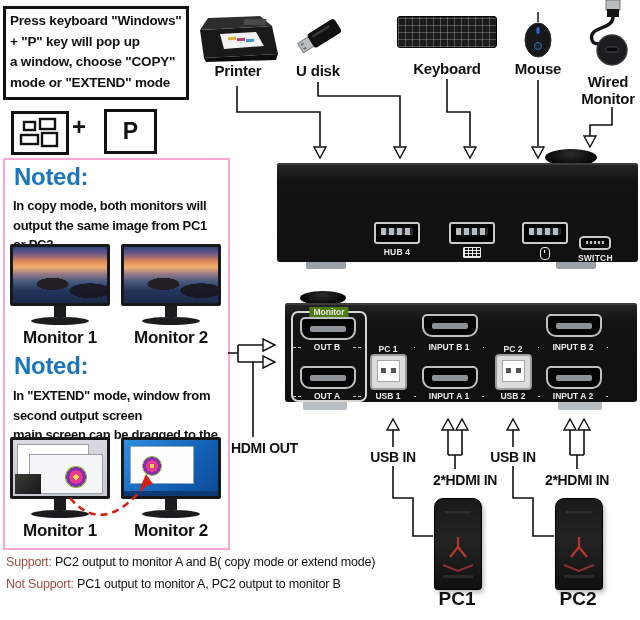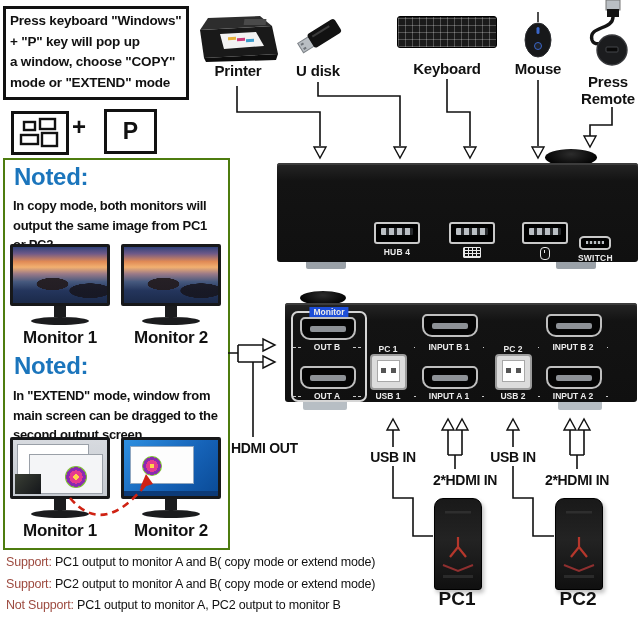--- a/index.html
+++ b/index.html
@@ -17,21 +17,21 @@
   .pkey{left:104px;top:109px;width:47px;height:39px;text-align:center;line-height:39px;
         font-size:23px;font-weight:700;}
 
   
   .plabel-top{font-size:15px;font-weight:700;text-align:center;z-index:2;letter-spacing:-.2px;}
 
   
   .wires{left:0;top:0;z-index:3;pointer-events:none;}
 
   
-  .panel{left:3px;top:158px;width:223px;height:388px;border:2px solid #4d7c0f;background:#fff;z-index:1;}
+  .panel{left:3px;top:158px;width:223px;height:388px;border:2px solid #f9a8d4;background:#fff;z-index:1;}
   .ntitle{position:absolute;left:9px;font-size:24px;font-weight:700;color:#1b75bc;letter-spacing:-.3px;}
   .nbody{position:absolute;left:8px;width:212px;font-size:13px;font-weight:700;line-height:19.5px;letter-spacing:-.3px;}
   .monitor{position:absolute;width:100px;}
   .mscreen{position:relative;width:94px;height:56px;border:3px solid #17181a;border-radius:2px;
            margin:0 auto;overflow:hidden;background:#222;}
   .mneck{width:12px;height:11px;background:#1b1c1e;margin:0 auto;}
   .mbase{width:58px;height:8px;background:#1b1c1e;border-radius:50%;margin:0 auto;}
   .mlabel{margin-top:3px;text-align:center;font-size:17px;font-weight:700;letter-spacing:-.3px;}
   .sunset{background-image:
       radial-gradient(ellipse 26px 10px at 42% 66%, rgba(35,28,32,.95) 60%, transparent 62%),
@@ -69,21 +69,21 @@
         border-radius:5px 5px 10px 10px;z-index:4;}
   .hdmi .slot{width:36px;height:6px;background:#8d9196;border-radius:2px;margin:7px auto 0;}
   .usbb{position:absolute;width:33px;height:32px;background:#dcdcdc;border:2px solid #9b9b9b;border-radius:4px;z-index:4;}
   .usbb .inner{width:21px;height:20px;background:#fff;border:1px solid #a8a8a8;margin:4px auto 0;position:relative;}
   .usbb .inner:before{content:"";position:absolute;left:3px;top:7px;width:5px;height:5px;background:#555;}
   .usbb .inner:after{content:"";position:absolute;right:3px;top:7px;width:5px;height:5px;background:#555;}
   .rlabel{position:absolute;display:flex;align-items:center;gap:13px;z-index:4;justify-content:center;}
   .rlabel i{flex:1;border-top:1px dashed #c9c9c9;height:0;}
   .rlabel span{color:#ebebeb;font-size:8.5px;font-weight:700;white-space:nowrap;}
   .fieldset{position:absolute;border:2px solid #d6d6d6;border-radius:7px;z-index:3;}
-  .legend{position:absolute;top:-6px;left:50%;transform:translateX(-50%);background:#1d4ed8;
+  .legend{position:absolute;top:-6px;left:50%;transform:translateX(-50%);background:#4d7c0f;
           padding:0 4px;color:#ebebeb;font-size:8.5px;font-weight:700;white-space:nowrap;}
 
   .kbicon{width:16px;height:9px;border:1px solid #e9e9e9;border-radius:1px;
       background:repeating-linear-gradient(90deg,#e9e9e9 0 1px,transparent 1px 4px),
                  repeating-linear-gradient(0deg,#e9e9e9 0 1px,transparent 1px 3px);}
   .msicon{width:8px;height:11px;border:1px solid #e9e9e9;border-radius:4px;position:relative;}
   .msicon:before{content:"";position:absolute;left:3px;top:2px;width:1px;height:3px;background:#e9e9e9;}
 
   
   .clabel{font-size:14px;font-weight:700;text-align:center;z-index:4;letter-spacing:-.3px;white-space:nowrap;}
@@ -193,21 +193,21 @@
   <div class="abs plabel-top" style="left:512px;top:60px;width:52px">Mouse</div>
 
   <svg class="abs" style="left:580px;top:0;z-index:2" width="60" height="70">
     <rect x="26" y="0" width="14" height="10" fill="#b9bec3" stroke="#777" stroke-width="1"></rect>
     <rect x="27" y="9" width="12" height="8" fill="#141414"></rect>
     <path d="M33,17 C33,30 8,26 12,40 C14,46 24,44 28,40" stroke="#141414" stroke-width="3.4" fill="none"></path>
     <circle cx="32" cy="50" r="15" fill="#1b1c1e"></circle>
     <circle cx="32" cy="50" r="15" fill="none" stroke="#37383b" stroke-width="1.4"></circle>
     <rect x="26" y="47" width="12" height="5" rx="1" fill="#0a0a0a" stroke="#44464a" stroke-width="1"></rect>
   </svg>
-  <div class="abs plabel-top" style="left:575px;top:73px;width:66px;line-height:17px">Press Remote</div>
+  <div class="abs plabel-top" style="left:575px;top:73px;width:66px;line-height:17px">Wired Monitor</div>
 
   <div class="abs panel">
     <div class="ntitle" style="top:3px">Noted:</div>
     <div class="nbody" style="top:36px">
       <div>In copy mode, both monitors will</div>
       <div>output the same image from PC1</div>
       <div>or PC2</div>
     </div>
 
     <div class="monitor" style="left:5px;top:84px">
@@ -219,22 +219,22 @@
     <div class="monitor" style="left:116px;top:84px">
       <div class="mscreen sunset"></div>
       <div class="mneck"></div>
       <div class="mbase"></div>
       <div class="mlabel">Monitor 2</div>
     </div>
 
     <div class="ntitle" style="top:192px">Noted:</div>
     <div class="nbody" style="top:226px">
       <div>In "EXTEND" mode, window from</div>
+      <div>second output screen</div>
       <div>main screen can be dragged to the</div>
-      <div>second output screen</div>
     </div>
 
     <div class="monitor" style="left:5px;top:277px">
       <div class="mscreen desk1">
         <div class="w1"></div>
         <div class="w1b"></div>
         <div class="photo"></div>
         <div class="wheel" style="left:52px;top:26px"></div>
       </div>
       <div class="mneck"></div>
@@ -381,24 +381,20 @@
       <path d="M23,38 V48 M23,48 L15,58 M23,48 L31,58" stroke="#b5372c" stroke-width="2.2" fill="none"></path>
       <path d="M8,66 L23,72 L38,66" stroke="#8e2f2f" stroke-width="2" fill="none"></path>
       <rect x="8" y="76" width="30" height="3" fill="#2a2a2a"></rect>
     </svg>
   </div>
   <div class="abs pclabel" style="left:551px;top:588px;width:54px">PC2</div>
 
   <div class="abs notes">
     <div>
       <span class="red">Support:</span>
-      <span>PC1 output to monitor A and B( copy mode or extend mode)</span>
-    </div>
-    <div>
-      <span class="red">Support:</span>
       <span>PC2 output to monitor A and B( copy mode or extend mode)</span>
     </div>
     <div>
       <span class="red">Not Support:</span>
       <span>PC1 output to monitor A, PC2 output to monitor B</span>
     </div>
   </div>
 
 </div>
 

